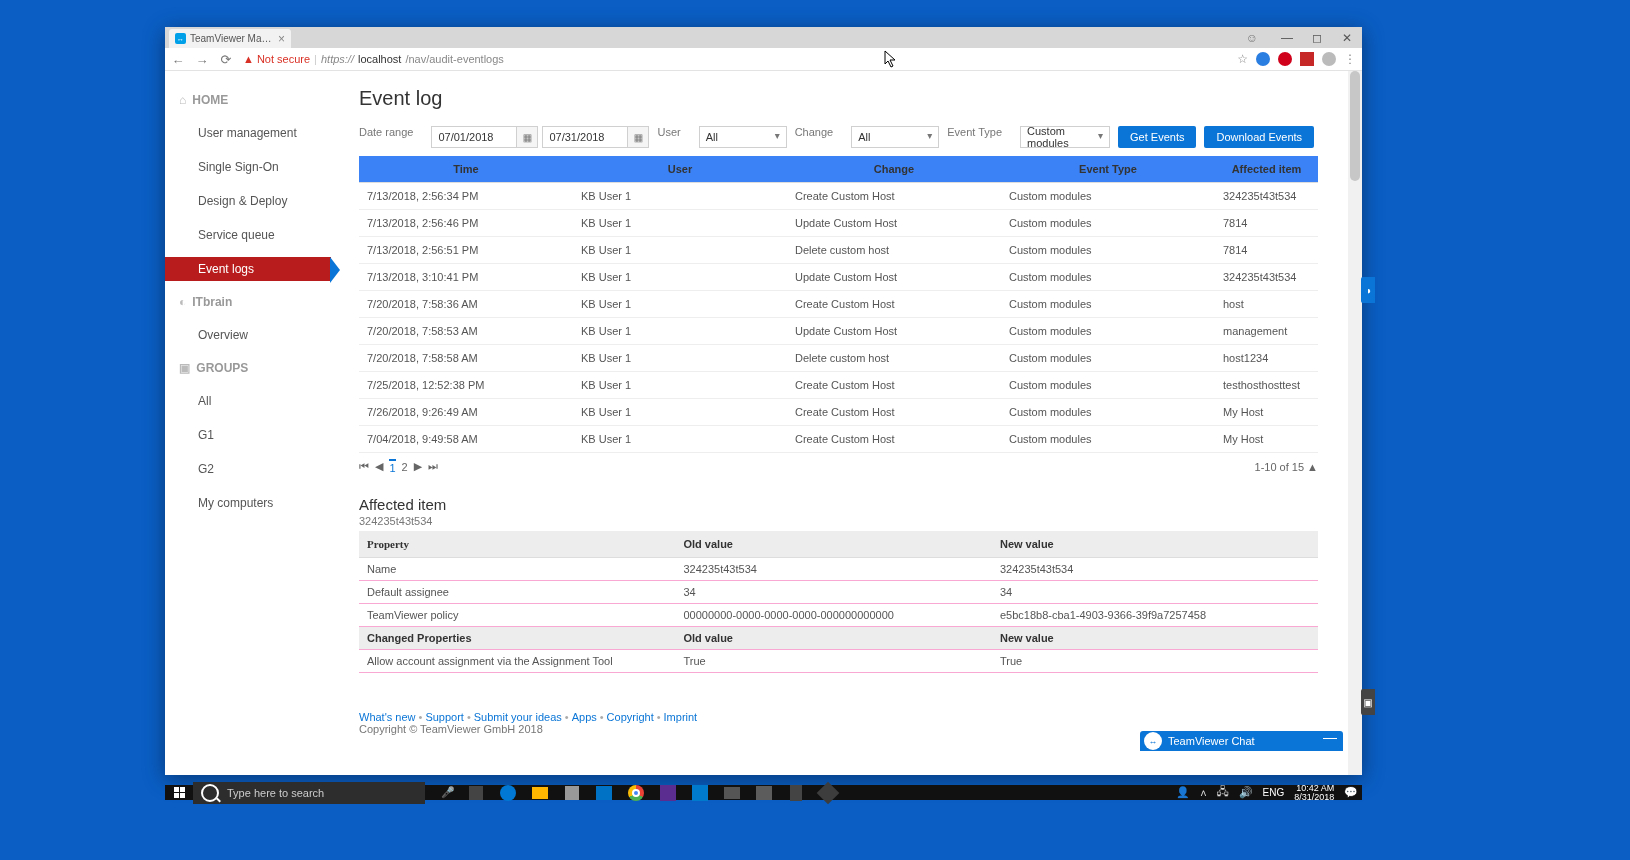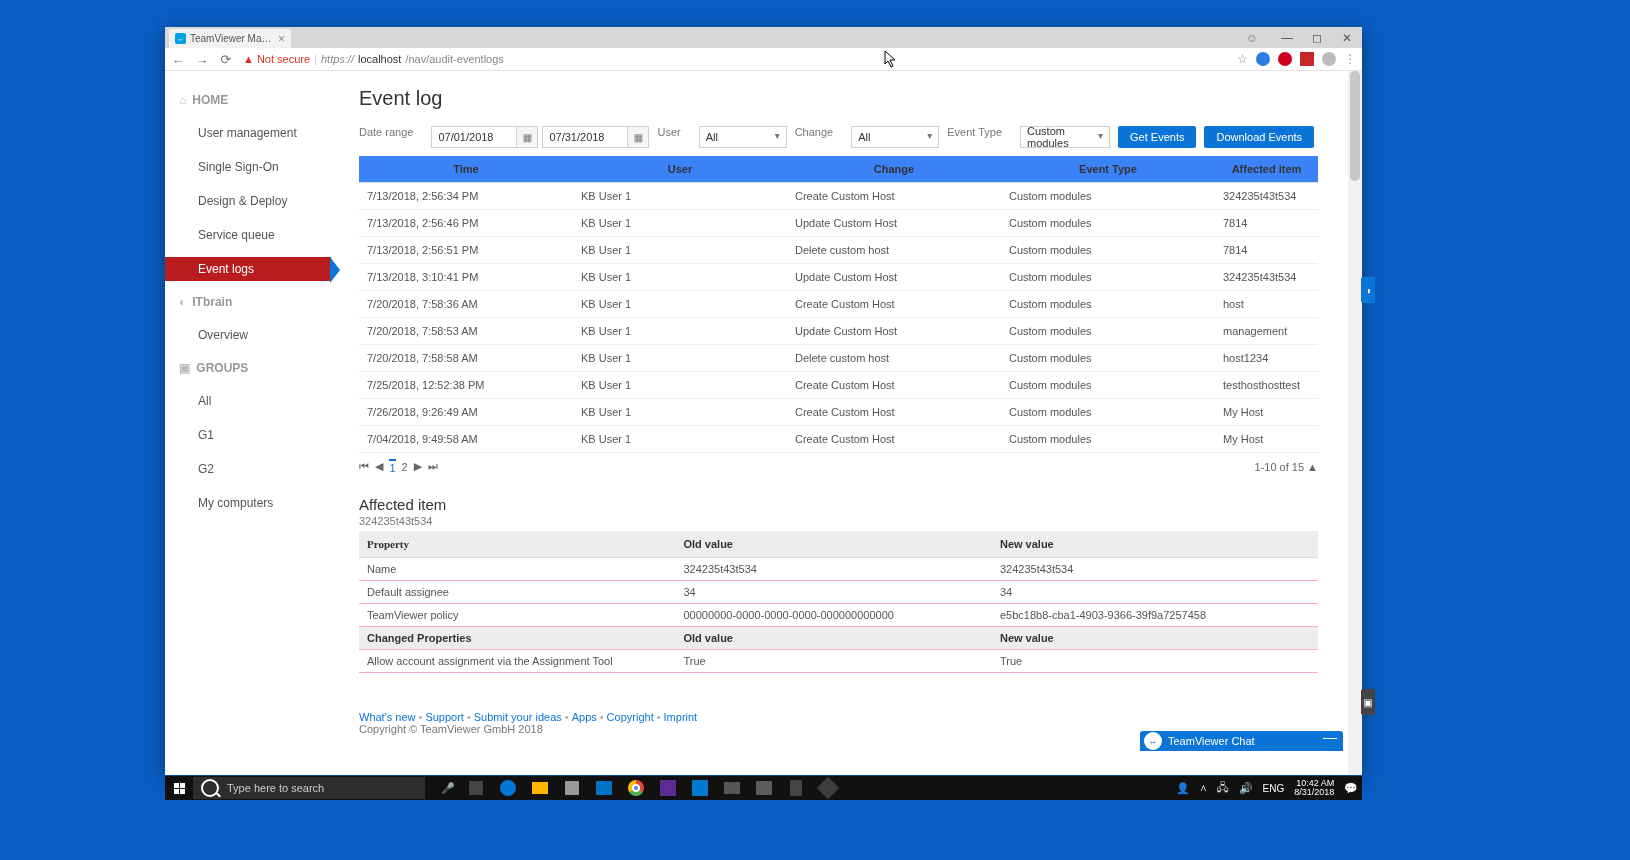--- a/index.html
+++ b/index.html
@@ -83,21 +83,21 @@
   .tv-chat{position:absolute;right:19px;bottom:24px;width:175px;height:20px;background:#0a75d6;color:#fff;display:flex;align-items:center;font-size:11px;padding-left:28px;border-top-left-radius:3px;border-top-right-radius:3px;}
   .tv-chat-icon{position:absolute;left:4px;top:1px;width:18px;height:18px;background:#fff;border-radius:50%;display:flex;align-items:center;justify-content:center;color:#0a75d6;font-weight:bold;font-size:9px;}
   .tv-chat-min{position:absolute;right:6px;top:-2px;color:#fff;font-size:14px;}
   
   .scroll-track{position:absolute;right:0;top:44px;bottom:0;width:14px;background:#f1f1f1;}
   .scroll-thumb{position:absolute;right:2px;top:0;width:10px;height:110px;background:#c7c7c7;border-radius:5px;}
   .side-tab{position:absolute;right:-13px;background:#0a75d6;width:14px;height:26px;border-radius:2px 0 0 2px;color:#fff;display:flex;align-items:center;justify-content:center;font-size:10px;}
   .side-tab1{top:250px;}
   .side-tab2{bottom:60px;background:#444;}
   
-  .taskbar{position:absolute;left:165px;right:268px;bottom:60px;height:24px;background:#111;display:flex;align-items:center;color:#fff;font-size:11px;}
+  .taskbar{position:absolute;left:165px;right:268px;bottom:60px;height:15px;background:#111;display:flex;align-items:center;color:#fff;font-size:11px;}
   .tb-start{width:28px;display:flex;align-items:center;justify-content:center;}
   .win-logo{display:grid;grid-template-columns:5px 5px;grid-template-rows:5px 5px;gap:1px;}
   .win-logo span{background:#fff;}
   .tb-search{display:flex;align-items:center;background:#2d2d2d;height:22px;width:216px;padding:0 8px;gap:8px;}
   .tb-search-icon{width:14px;height:14px;border:2px solid #fff;border-radius:50%;position:relative;}
   .tb-search-icon::after{content:"";position:absolute;width:5px;height:2px;background:#fff;transform:rotate(45deg);right:-4px;bottom:-1px;}
   .tb-icons{display:flex;align-items:center;gap:14px;margin-left:12px;}
   .tb-icon{width:18px;height:18px;display:flex;align-items:center;justify-content:center;background:transparent;}
   .sq{width:14px;height:14px;background:#444;}
   .edge{width:16px;height:16px;border-radius:50%;background:#0078d4;}

